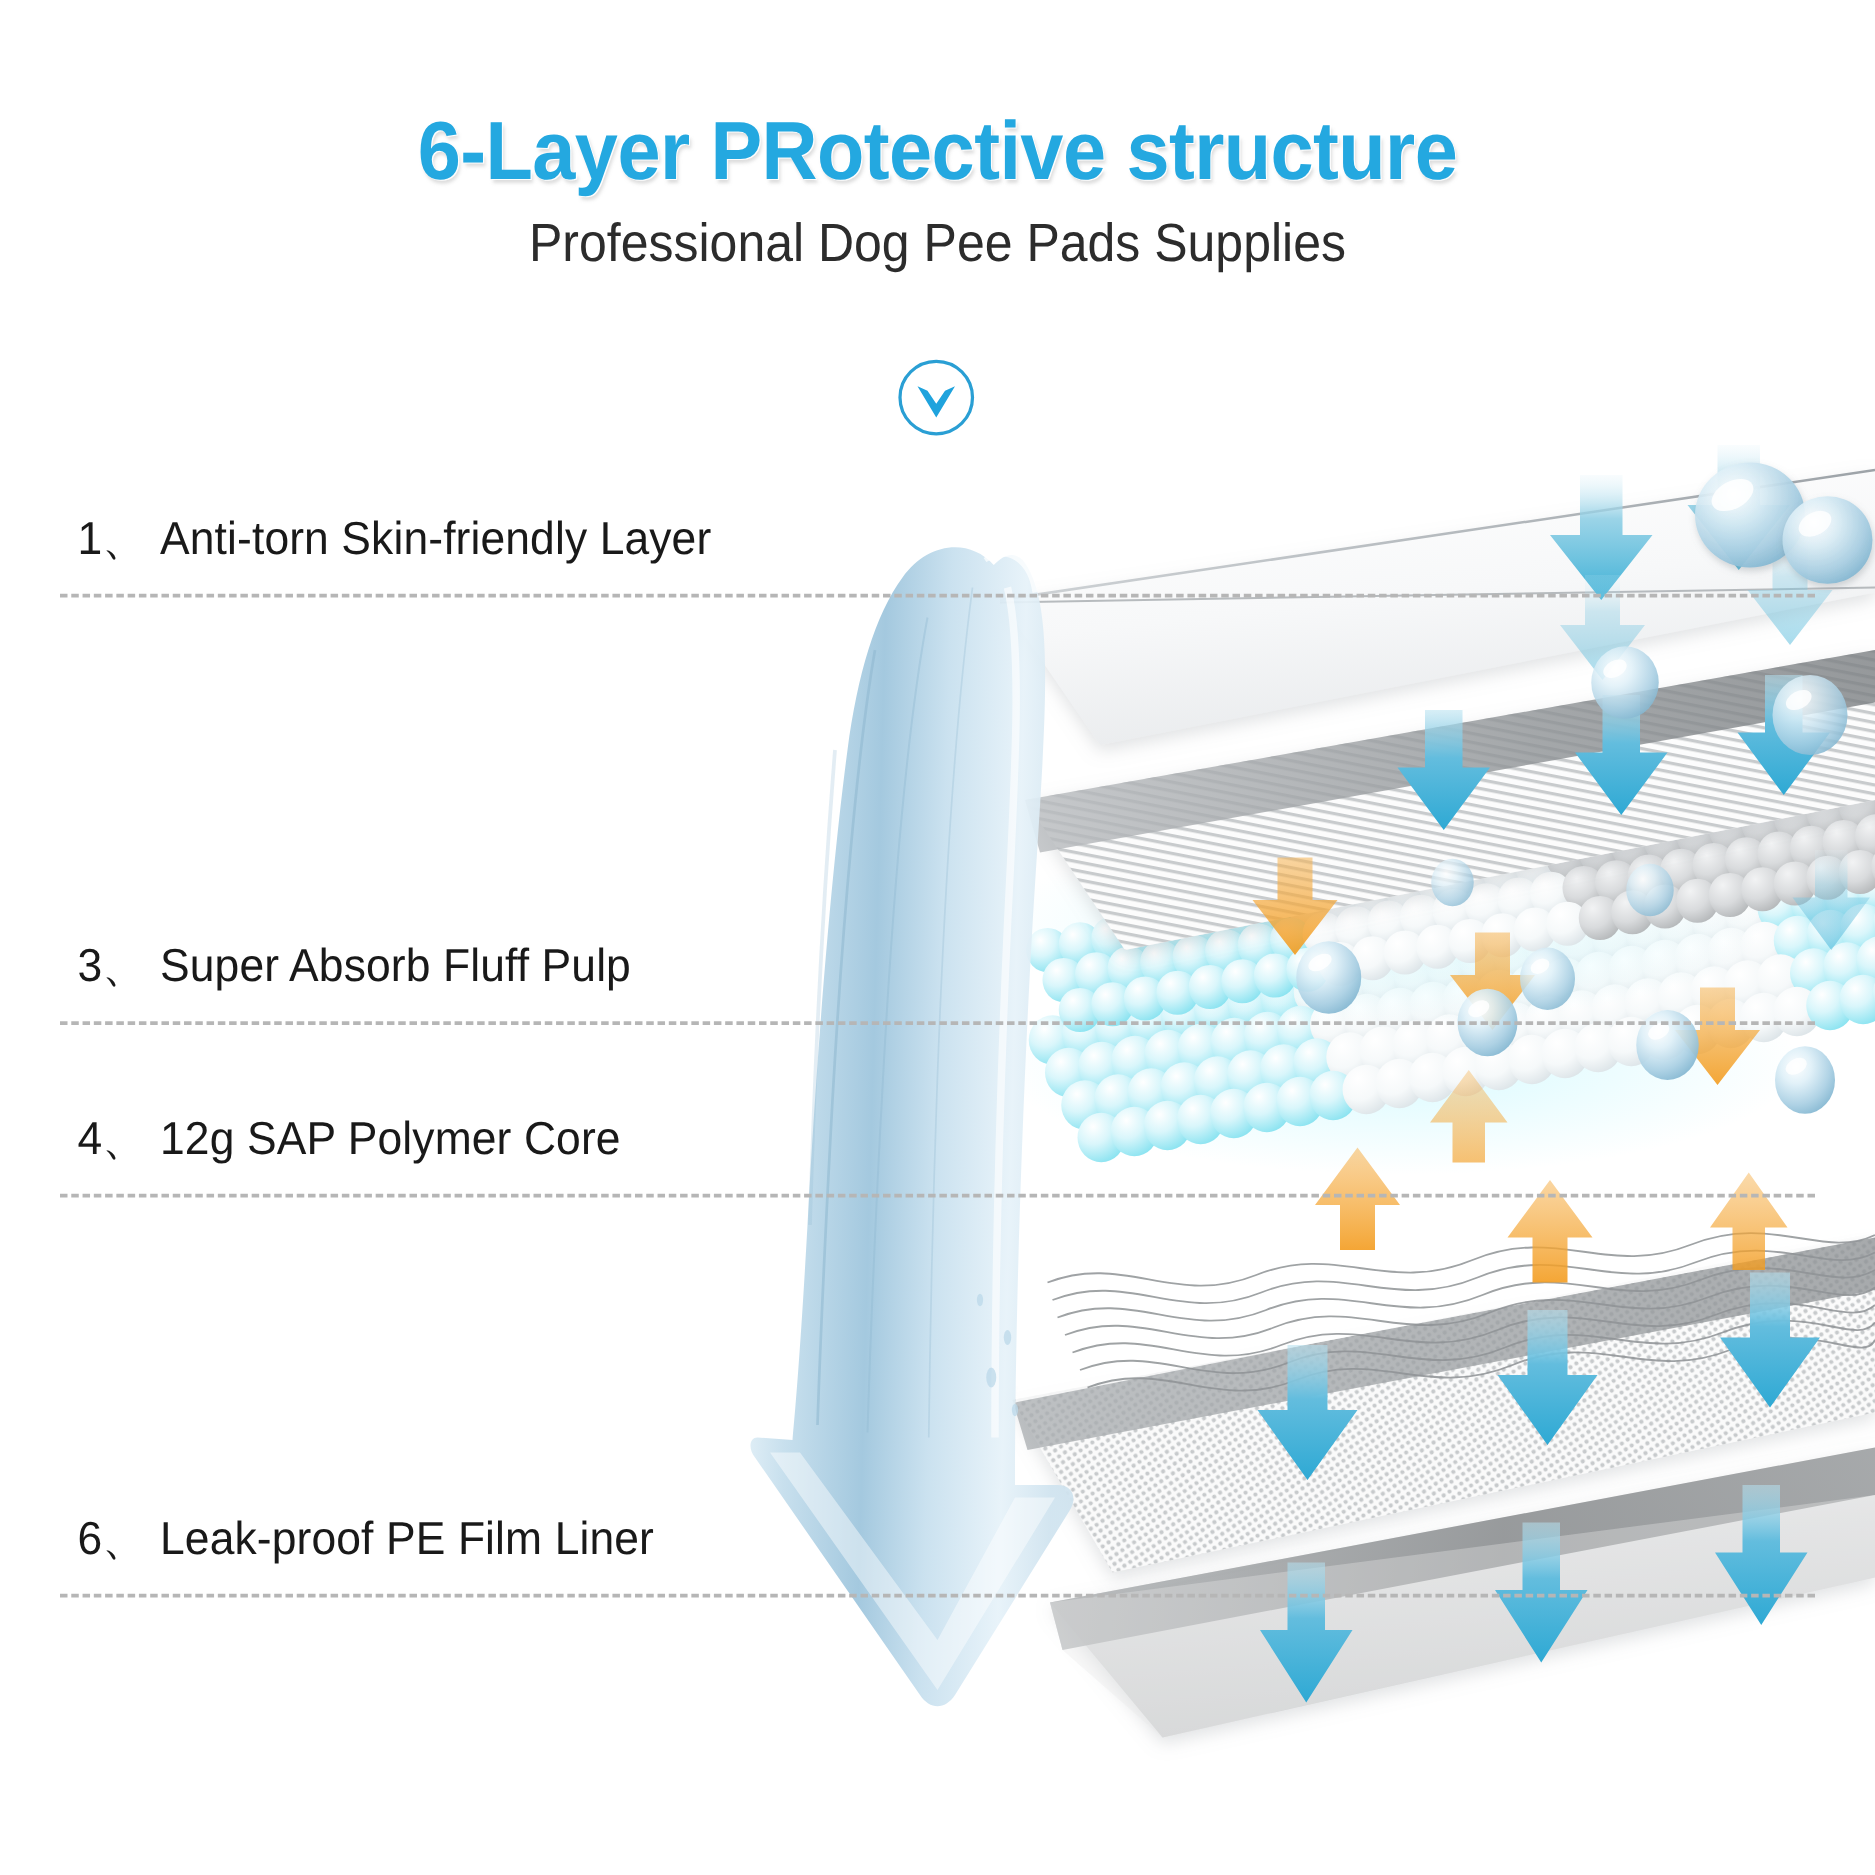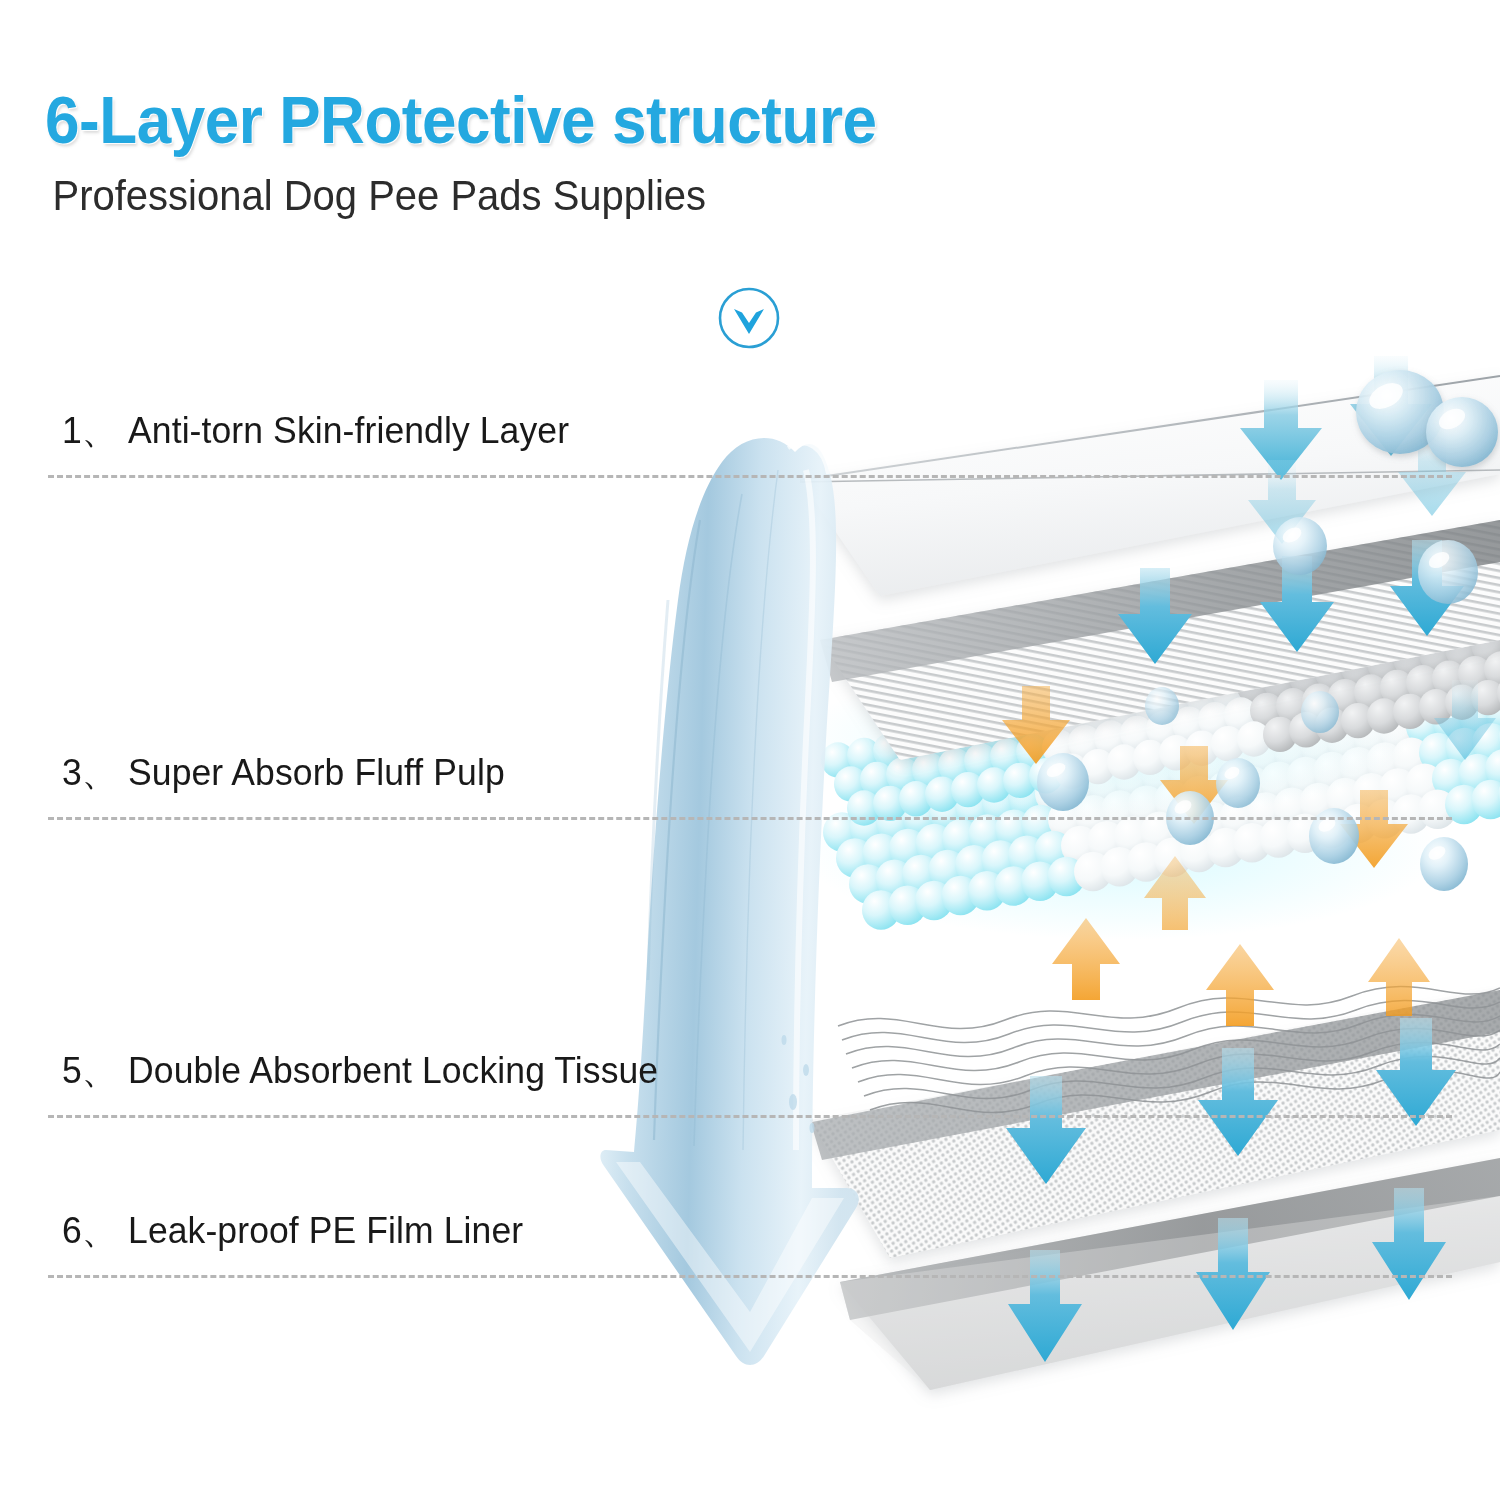--- a/index.html
+++ b/index.html
@@ -16,21 +16,21 @@
     height: 1500px;
     background: #ffffff;
     overflow: hidden;
   }
 
   
   #header {
     position: absolute;
     top: 0; left: 0;
     width: 1500px;
-    text-align: left;
+    text-align: center;
     padding-top: 86px;
   }
   #title {
     font-family: "Liberation Sans", sans-serif;
     font-size: 66px;
     font-weight: bold;
     letter-spacing: -0.5px;
     color: #24a8e0;
     line-height: 1.05;
     margin: 0;
@@ -646,22 +646,22 @@
   <div id="label-list">
 
   <div class="layer-row" style="top: 318px;">
         <div class="layer-label"><span class="layer-num">1、</span><span>Anti-torn Skin-friendly Layer</span></div>
         <div class="dash-rule"></div>
       </div>
       <div class="layer-row" style="top: 660px;">
         <div class="layer-label"><span class="layer-num">3、</span><span>Super Absorb Fluff Pulp</span></div>
         <div class="dash-rule"></div>
       </div>
-      <div class="layer-row" style="top: 958px;">
-        <div class="layer-label"><span class="layer-num">5、</span><span>Double Absorbent Locking Tissue</span></div>
+      <div class="layer-row" style="top: 798px;">
+        <div class="layer-label"><span class="layer-num">4、</span><span>12g SAP Polymer Core</span></div>
         <div class="dash-rule"></div>
       </div>
       <div class="layer-row" style="top: 1118px;">
         <div class="layer-label"><span class="layer-num">6、</span><span>Leak-proof PE Film Liner</span></div>
         <div class="dash-rule"></div>
       </div>
     </div>
 
 </div>
 

